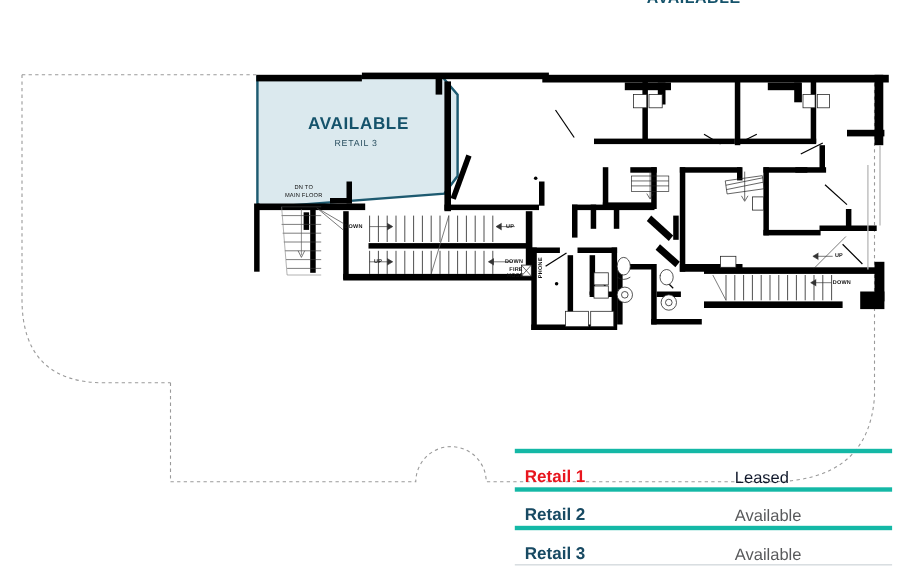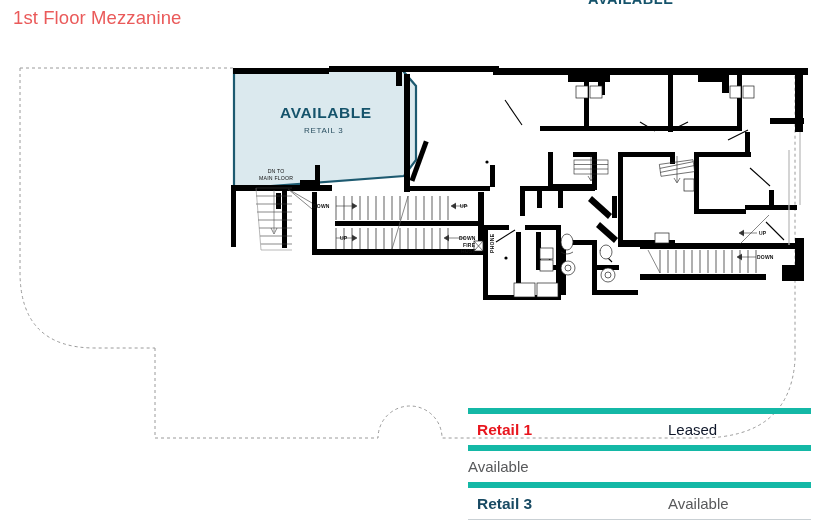--- a/index.html
+++ b/index.html
@@ -61,23 +61,23 @@
 
   
   .legend {
     position: absolute;
     left: 468px;
     top: 408px;
     width: 343px;
   }
   .legend-row {
     display: flex;
-    align-items: center;
+    align-items: flex-end;
     height: 31px;
-    border-top: 6px solid #14b8a6;
+    border-top: 4px solid #14b8a6;
   }
   .legend-row.last {
     border-bottom: 1px solid #c9d0d4;
   }
   .legend-name {
     width: 200px;
     padding-left: 9px;
     font-size: 15.5px;
     font-weight: bold;
     color: #184a63;
@@ -141,21 +141,20 @@
     transform: rotate(-90deg);
     transform-origin: left top;
   }
 </style>
 </head>
 <body>
 
 <div id="page">
 
   <div class="title-block">
-    <div class="title-line">1st Floor Mezzanine</div>
   </div>
 
   <div class="top-clip-label">AVAILABLE</div>
 
   <svg class="layer" viewBox="0 0 821 531">
     <g stroke="#9a9a9a" stroke-width="1" fill="none" stroke-dasharray="3,3">
 
       <path d="M20 68 L233 68"></path>
 
       <path d="M20 68 L20 272"></path>
@@ -425,20 +424,21 @@
   <div class="plan-txt phone-lbl">PHONE</div>
   <div class="plan-txt tiny" style="left:759px; top:230px;">UP</div>
   <div class="plan-txt tiny" style="left:757px; top:254px;">DOWN</div>
 
   <div class="legend">
     <div class="legend-row">
       <div class="legend-name leased">Retail 1</div>
       <div class="legend-status leased">Leased</div>
     </div>
     <div class="legend-row">
+      <div class="legend-name">Retail 2</div>
       <div class="legend-status">Available</div>
     </div>
     <div class="legend-row last">
       <div class="legend-name">Retail 3</div>
       <div class="legend-status">Available</div>
     </div>
   </div>
 
 </div>
 

